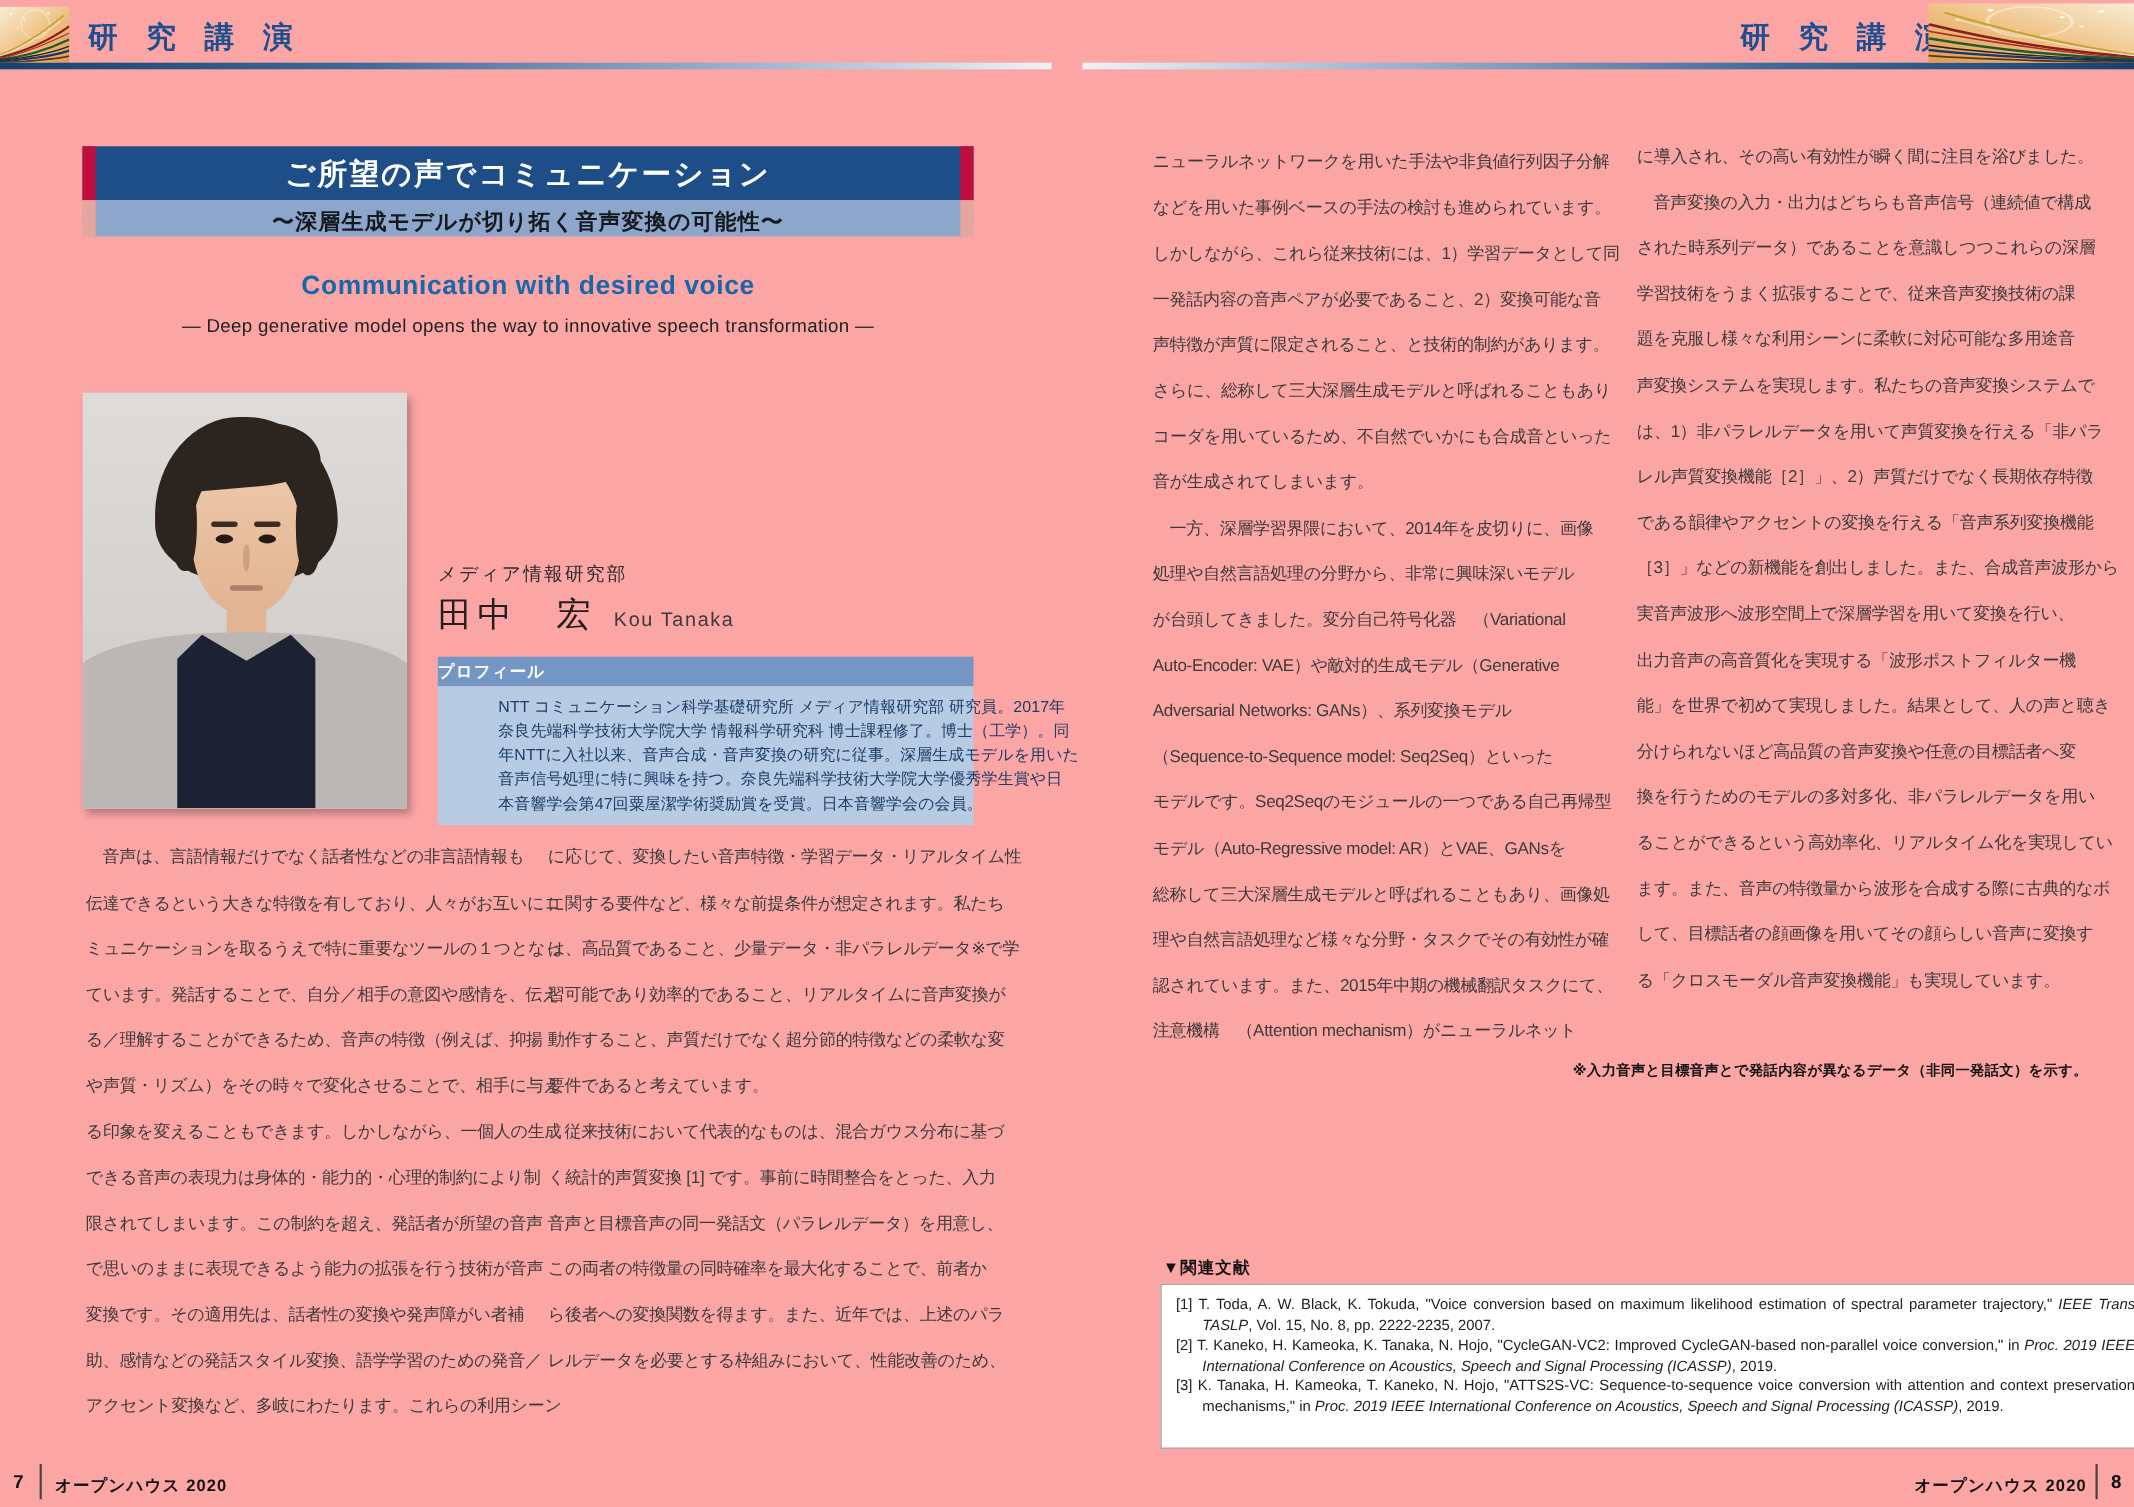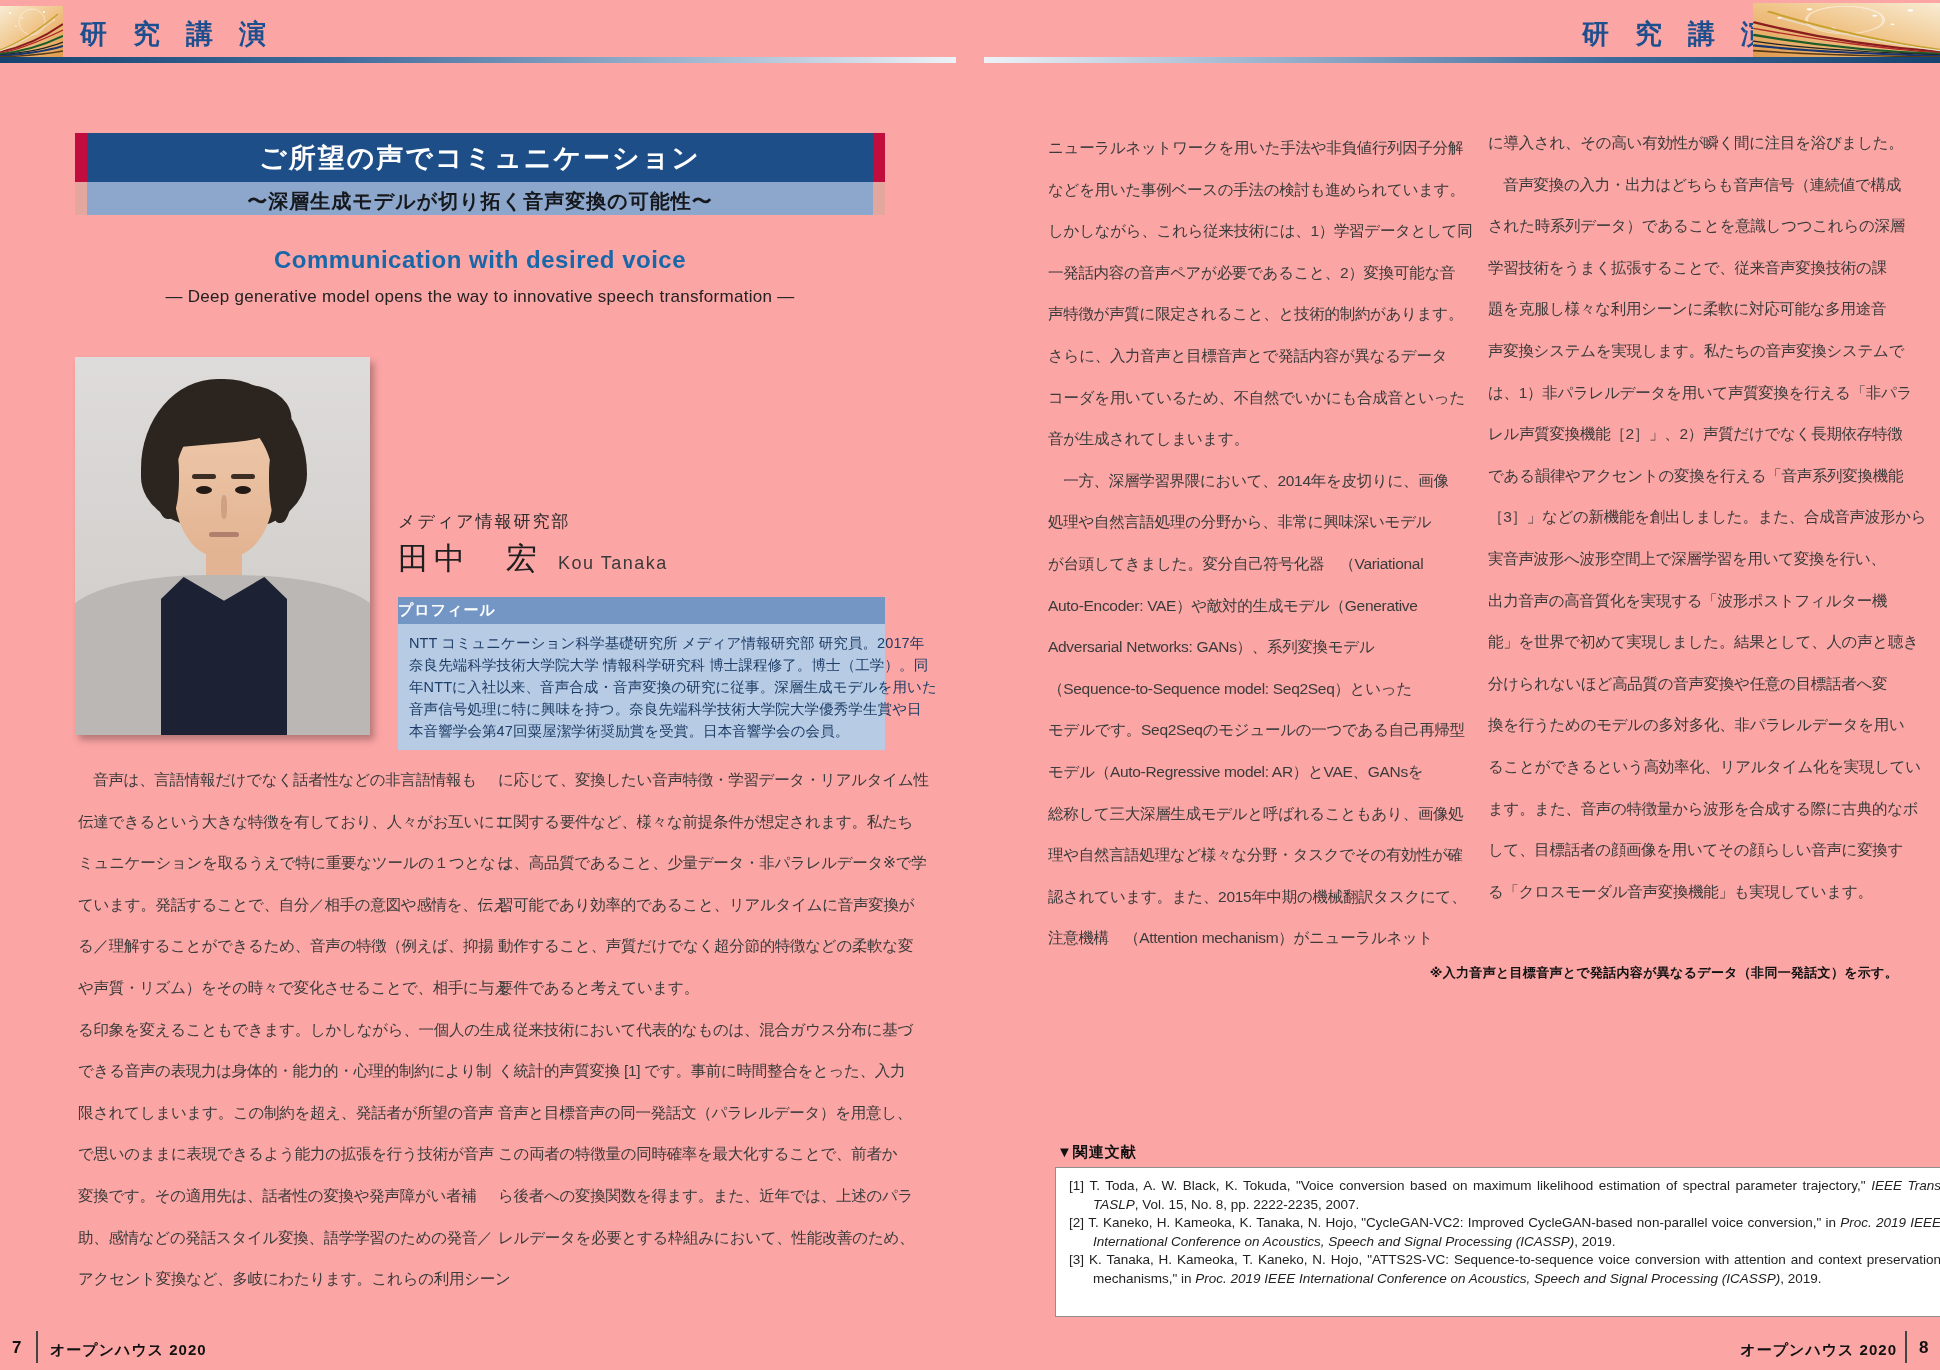--- a/index.html
+++ b/index.html
@@ -59,21 +59,21 @@
   .dept{left:398px;top:510px;font-size:17px;color:#2b2b2b;letter-spacing:2px;}
   .name-row{left:398px;top:538px;display:flex;align-items:baseline;white-space:nowrap;}
   .name-jp{font-size:31px;color:#1f1f1f;letter-spacing:5px;}
   .name-en{font-size:18px;color:#3a3a3a;letter-spacing:1.5px;margin-left:16px;}
 
   
   .profile{left:398px;top:597px;width:487px;}
   .profile-head{height:27px;background:#7396c5;display:flex;align-items:center;
                 color:#ffffff;font-weight:bold;font-size:15px;letter-spacing:1px;}
   .profile-body{background:#b7cbe5;padding:8px 11px;}
-  .profile-body .tline{height:auto;line-height:22px;font-size:14.5px;color:#1d3d66;letter-spacing:0.1px;white-space:nowrap;}
+  .profile-body .tline{height:auto;line-height:22px;font-size:14.5px;color:#1d3d66;letter-spacing:0.1px;white-space:nowrap;margin-left:44px;}
 
   
   .tcol .tline{height:41.6px;line-height:41.6px;font-size:15.5px;color:#3b3b3b;letter-spacing:-0.3px;white-space:nowrap;}
   .colA{left:78px;top:759px;width:398px;}
   .colB{left:498px;top:759px;width:394px;}
   .colC{left:1048px;top:127px;width:412px;}
   .colD{left:1488px;top:122px;width:412px;}
 
   
   .footnote{left:1190px;top:964px;width:708px;text-align:right;font-size:13px;font-weight:bold;color:#111111;letter-spacing:0.3px;}
@@ -240,21 +240,21 @@
       <div class="tline">この両者の特徴量の同時確率を最大化することで、前者か</div>
       <div class="tline">ら後者への変換関数を得ます。また、近年では、上述のパラ</div>
       <div class="tline">レルデータを必要とする枠組みにおいて、性能改善のため、</div>
     </div>
   <div class="abs tcol colC">
       <div class="tline">ニューラルネットワークを用いた手法や非負値行列因子分解</div>
       <div class="tline">などを用いた事例ベースの手法の検討も進められています。</div>
       <div class="tline">しかしながら、これら従来技術には、1）学習データとして同</div>
       <div class="tline">一発話内容の音声ペアが必要であること、2）変換可能な音</div>
       <div class="tline">声特徴が声質に限定されること、と技術的制約があります。</div>
-      <div class="tline">さらに、入力音声と目標音声とで発話内容が異なるデータ</div>
+      <div class="tline">さらに、総称して三大深層生成モデルと呼ばれることもあり</div>
       <div class="tline">コーダを用いているため、不自然でいかにも合成音といった</div>
       <div class="tline">音が生成されてしまいます。</div>
       <div class="tline">　一方、深層学習界隈において、2014年を皮切りに、画像</div>
       <div class="tline">処理や自然言語処理の分野から、非常に興味深いモデル</div>
       <div class="tline">が台頭してきました。変分自己符号化器　（Variational</div>
       <div class="tline">Auto-Encoder: VAE）や敵対的生成モデル（Generative</div>
       <div class="tline">Adversarial Networks: GANs）、系列変換モデル</div>
       <div class="tline">（Sequence-to-Sequence model: Seq2Seq）といった</div>
       <div class="tline">モデルです。Seq2Seqのモジュールの一つである自己再帰型</div>
       <div class="tline">モデル（Auto-Regressive model: AR）とVAE、GANsを</div>

